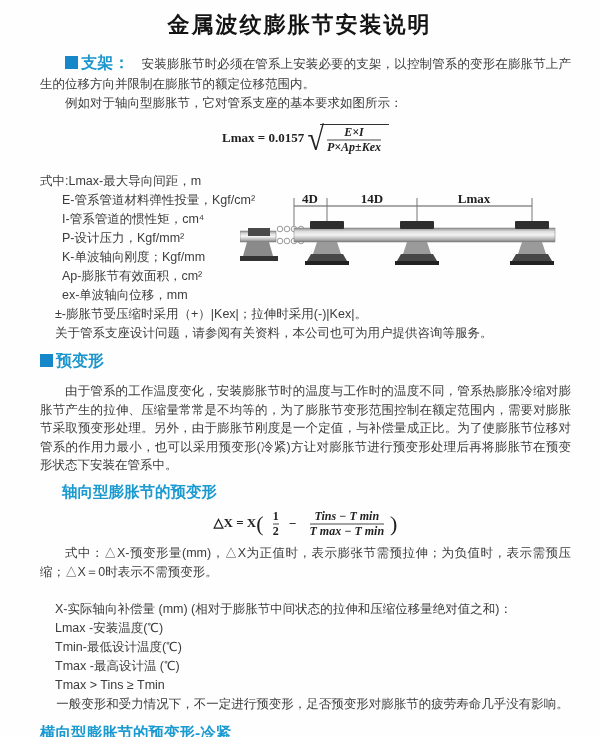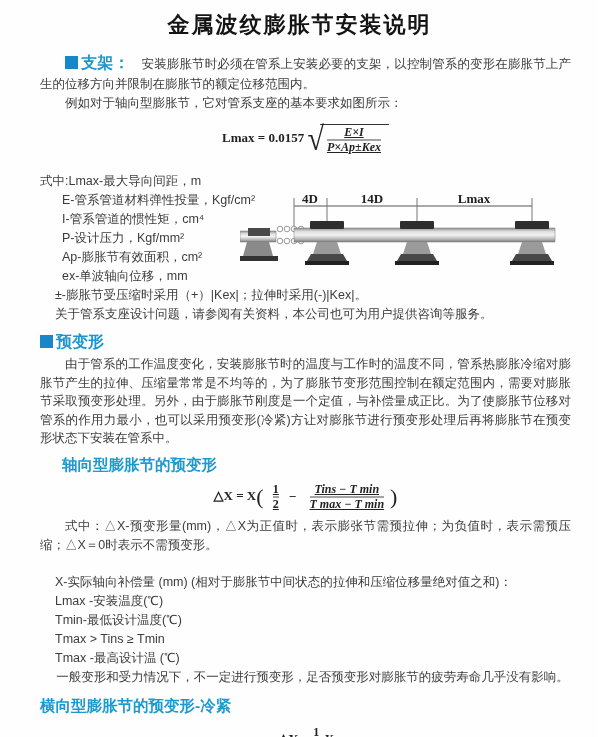--- a/index.html
+++ b/index.html
@@ -34,21 +34,21 @@
   .sub-head.ind { margin-left:22px; }
 
   
   .formula {
     text-align:center; font-family:"Liberation Serif", serif;
     color:#222; font-weight:bold; font-size:13px;
     margin:22px 0 7px; line-height:normal;
   }
   .formula .up { font-style:normal; }
   .formula .var { font-style:italic; }
-  .frac { display:inline-block; vertical-align:middle; text-align:center; font-size:12px; line-height:13px; padding:0 2px;text-decoration:underline; }
+  .frac { display:inline-block; vertical-align:middle; text-align:center; font-size:12px; line-height:13px; padding:0 2px; }
   .frac .den { display:block; border-top:2px solid #a3a3a3; }
   .frac .num { display:block; }
   .sqrt { display:inline-flex; align-items:center; vertical-align:middle; }
   .radical { font-size:30px; font-weight:normal; line-height:26px; margin-right:-4px; transform:scaleY(1.12); }
   .rootbox { border-top:1.5px solid #333; padding:1px 6px 0 5px; }
   .bigp { font-size:22px; font-weight:normal; vertical-align:middle; line-height:20px; }
   .fsp { margin:0 4px; vertical-align:middle; }
 
   
   .def-list { margin-top:18px; }
@@ -79,46 +79,47 @@
           <span class="radical">√</span>
           <span class="rootbox"><span class="frac var"><span class="num">E×I</span><span class="den">P×Ap±Kex</span></span></span>
         </span>
     </div>
 
     <div class="def-list">
       <div>式中:Lmax-最大导向间距，m</div>
       <div class="sub-ind">E-管系管道材料弹性投量，Kgf/cm²</div>
       <div class="sub-ind">I-管系管道的惯性矩，cm⁴</div>
       <div class="sub-ind">P-设计压力，Kgf/mm²</div>
+      <div class="sub-ind">K-单波轴向刚度；Kgf/mm</div>
       <div class="sub-ind">Ap-膨胀节有效面积，cm²</div>
       <div class="sub-ind">ex-单波轴向位移，mm</div>
       <div class="min-ind">±-膨胀节受压缩时采用（+）|Kex|；拉伸时采用(-)|Kex|。</div>
       <div class="min-ind">关于管系支座设计问题，请参阅有关资料，本公司也可为用户提供咨询等服务。</div>
     </div>
 
     <div class="sec-head" style="margin-top:8px;"><span class="sec-bullet"></span><span class="sec-title">预变形</span></div>
 
-    <p class="para" style="line-height:18.5px;margin-top:2px;">由于管系的工作温度变化，安装膨胀节时的温度与工作时的温度不同，管系热膨胀冷缩对膨胀节产生的拉伸、压缩量常常是不均等的，为了膨胀节变形范围控制在额定范围内，需要对膨胀节采取预变形处理。另外，由于膨胀节刚度是一个定值，与补偿量成正比。为了使膨胀节位移对管系的作用力最小，也可以采用预变形(冷紧)方让对膨胀节进行预变形处理后再将膨胀节在预变形状态下安装在管系中。</p>
+    <p class="para" style="line-height:18.5px;margin-top:10px;">由于管系的工作温度变化，安装膨胀节时的温度与工作时的温度不同，管系热膨胀冷缩对膨胀节产生的拉伸、压缩量常常是不均等的，为了膨胀节变形范围控制在额定范围内，需要对膨胀节采取预变形处理。另外，由于膨胀节刚度是一个定值，与补偿量成正比。为了使膨胀节位移对管系的作用力最小，也可以采用预变形(冷紧)方让对膨胀节进行预变形处理后再将膨胀节在预变形状态下安装在管系中。</p>
 
     <div class="sub-head ind">轴向型膨胀节的预变形</div>
 
     <div class="formula" style="margin:8px 0 6px;">
       <span class="up">△X = X</span><span class="bigp">(</span>
       <span class="frac fsp"><span class="num">1</span><span class="den">2</span></span><span class="fsp up">−</span>
       <span class="frac fsp var"><span class="num">Tins − T min</span><span class="den">T max − T min</span></span><span class="bigp">)</span>
     </div>
 
     <p class="para">式中：△X-预变形量(mm)，△X为正值时，表示膨张节需预拉伸；为负值时，表示需预压缩；△X＝0时表示不需预变形。</p>
 
     <div class="def-list">
       <div class="min-ind">X-实际轴向补偿量 (mm) (相对于膨胀节中间状态的拉伸和压缩位移量绝对值之和)：</div>
       <div class="min-ind">Lmax -安装温度(℃)</div>
       <div class="min-ind">Tmin-最低设计温度(℃)</div>
+      <div class="min-ind">Tmax -最高设计温 (℃)</div>
       <div class="min-ind">Tmax &gt; Tins ≥ Tmin</div>
-      <div class="min-ind">Tmax -最高设计温 (℃)</div>
       <div class="para" style="text-indent:1.3em;">一般变形和受力情况下，不一定进行预变形，足否预变形对膨胀节的疲劳寿命几乎没有影响。</div>
     </div>
 
     <div class="sub-head" style="margin-top:9px;">横向型膨胀节的预变形-冷紧</div>
 
     <div class="formula" style="margin:10px 0 8px;">
       <span class="up">△Y =</span>
       <span class="frac"><span class="num">1</span><span class="den">2</span></span>
       <span class="var">Y</span>
     </div>

